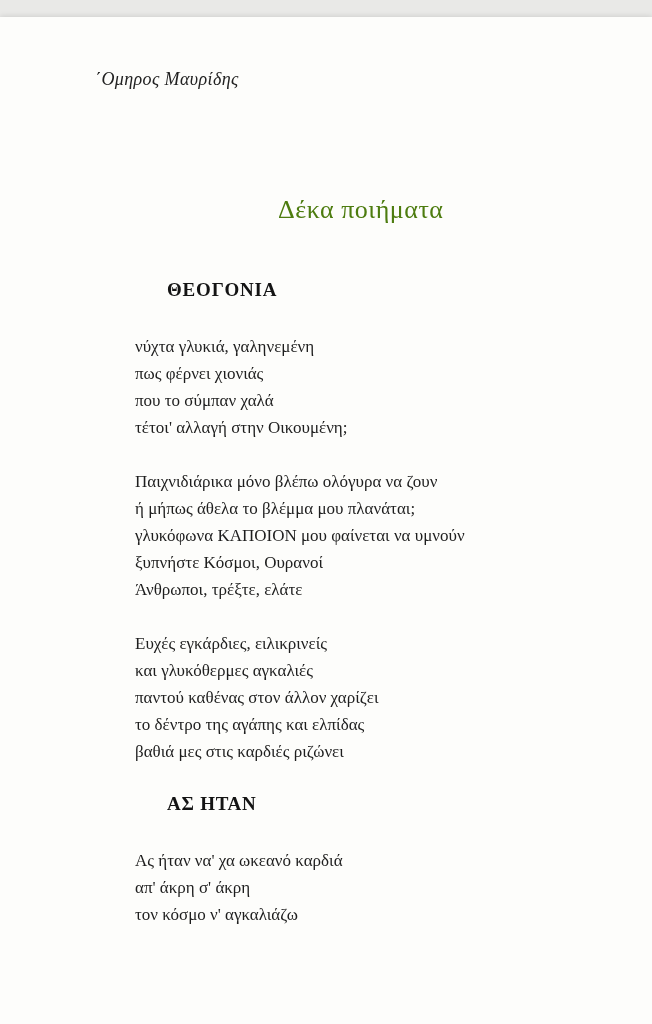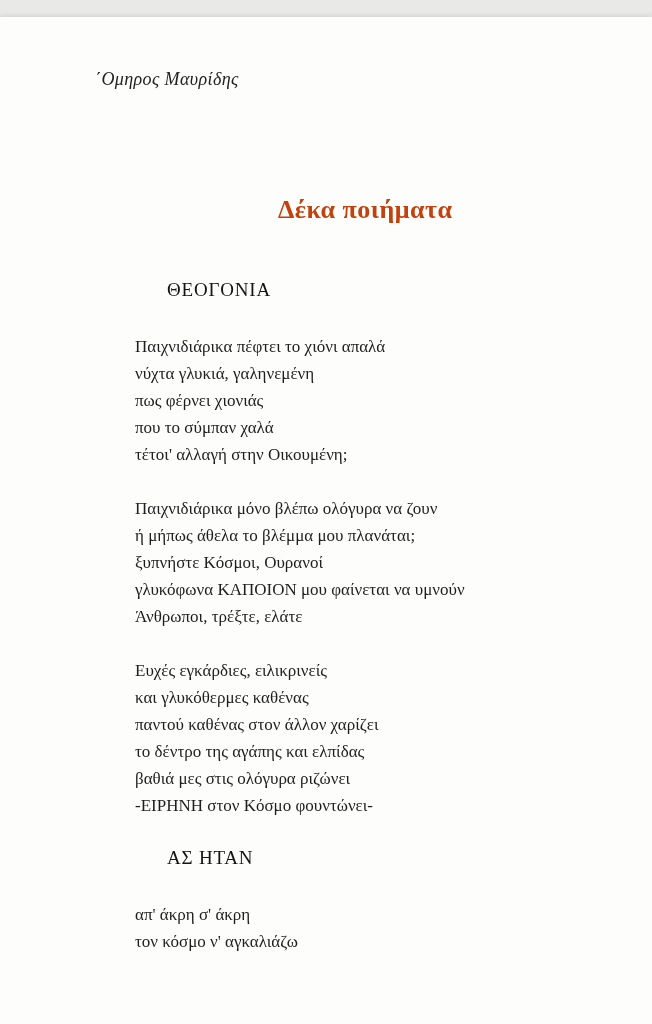--- a/index.html
+++ b/index.html
@@ -24,34 +24,34 @@
     top: 52px;
     font-style: italic;
     font-size: 18px;
     letter-spacing: 0.4px;
     color: #222;
   }
   .title {
     position: absolute;
     left: 278px;
     top: 178px;
-    font-weight: bold;
+    font-weight: normal;
     font-size: 26px;
     letter-spacing: 0.5px;
-    color: #c2410c;
+    color: #4d7c0f;
   }
   .content {
     position: absolute;
     left: 135px;
     top: 262px;
     width: 470px;
   }
   .poem-heading {
     margin: 0 0 32px 32px;
-    font-weight: normal;
+    font-weight: bold;
     font-size: 19px;
     letter-spacing: 0.8px;
     color: #141414;
   }
   .poem + .poem {
     margin-top: 28px;
   }
   .stanza {
     margin: 0 0 27px 0;
   }
@@ -73,48 +73,47 @@
   <div class="author">΄Ομηρος Μαυρίδης</div>
 
   <div class="title">Δέκα ποιήματα</div>
 
   <div class="content">
 
     <section class="poem">
       <h2 class="poem-heading">ΘΕΟΓΟΝΙΑ</h2>
 
       <div class="stanza">
-        <div class="line">Παιχνιδιάρικα πέφτει το χιόνι απαλά</div>
         <div class="line">νύχτα γλυκιά, γαληνεμένη</div>
         <div class="line">πως φέρνει χιονιάς</div>
         <div class="line">που το σύμπαν χαλά</div>
         <div class="line">τέτοι' αλλαγή στην Οικουμένη;</div>
       </div>
 
       <div class="stanza">
         <div class="line">Παιχνιδιάρικα μόνο βλέπω ολόγυρα να ζουν</div>
         <div class="line">ή μήπως άθελα το βλέμμα μου πλανάται;</div>
+        <div class="line">γλυκόφωνα ΚΑΠΟΙΟΝ μου φαίνεται να υμνούν</div>
         <div class="line">ξυπνήστε Κόσμοι, Ουρανοί</div>
-        <div class="line">γλυκόφωνα ΚΑΠΟΙΟΝ μου φαίνεται να υμνούν</div>
         <div class="line">Άνθρωποι, τρέξτε, ελάτε</div>
       </div>
 
       <div class="stanza">
         <div class="line">Ευχές εγκάρδιες, ειλικρινείς</div>
-        <div class="line">και γλυκόθερμες καθένας</div>
+        <div class="line">και γλυκόθερμες αγκαλιές</div>
         <div class="line">παντού καθένας στον άλλον χαρίζει</div>
         <div class="line">το δέντρο της αγάπης και ελπίδας</div>
-        <div class="line">βαθιά μες στις ολόγυρα ριζώνει</div>
-        <div class="line">-ΕΙΡΗΝΗ στον Κόσμο φουντώνει-</div>
+        <div class="line">βαθιά μες στις καρδιές ριζώνει</div>
       </div>
     </section>
 
     <section class="poem">
       <h2 class="poem-heading">ΑΣ ΗΤΑΝ</h2>
 
       <div class="stanza">
+        <div class="line">Ας ήταν να' χα ωκεανό καρδιά</div>
         <div class="line">απ' άκρη σ' άκρη</div>
         <div class="line">τον κόσμο ν' αγκαλιάζω</div>
       </div>
     </section>
 
   </div>
 </div>
 
 </body></html>

